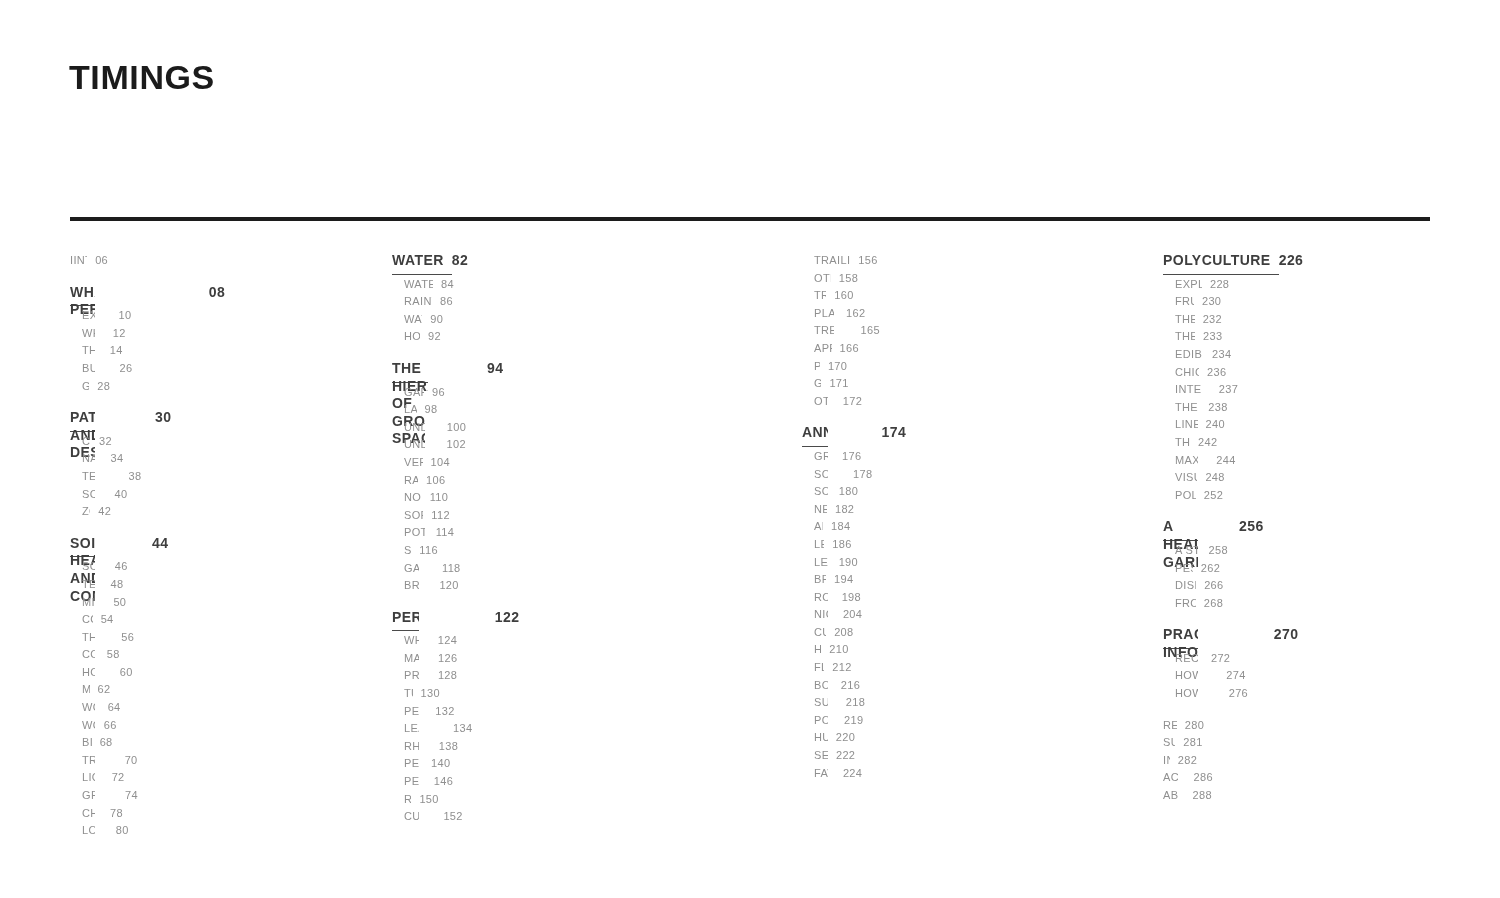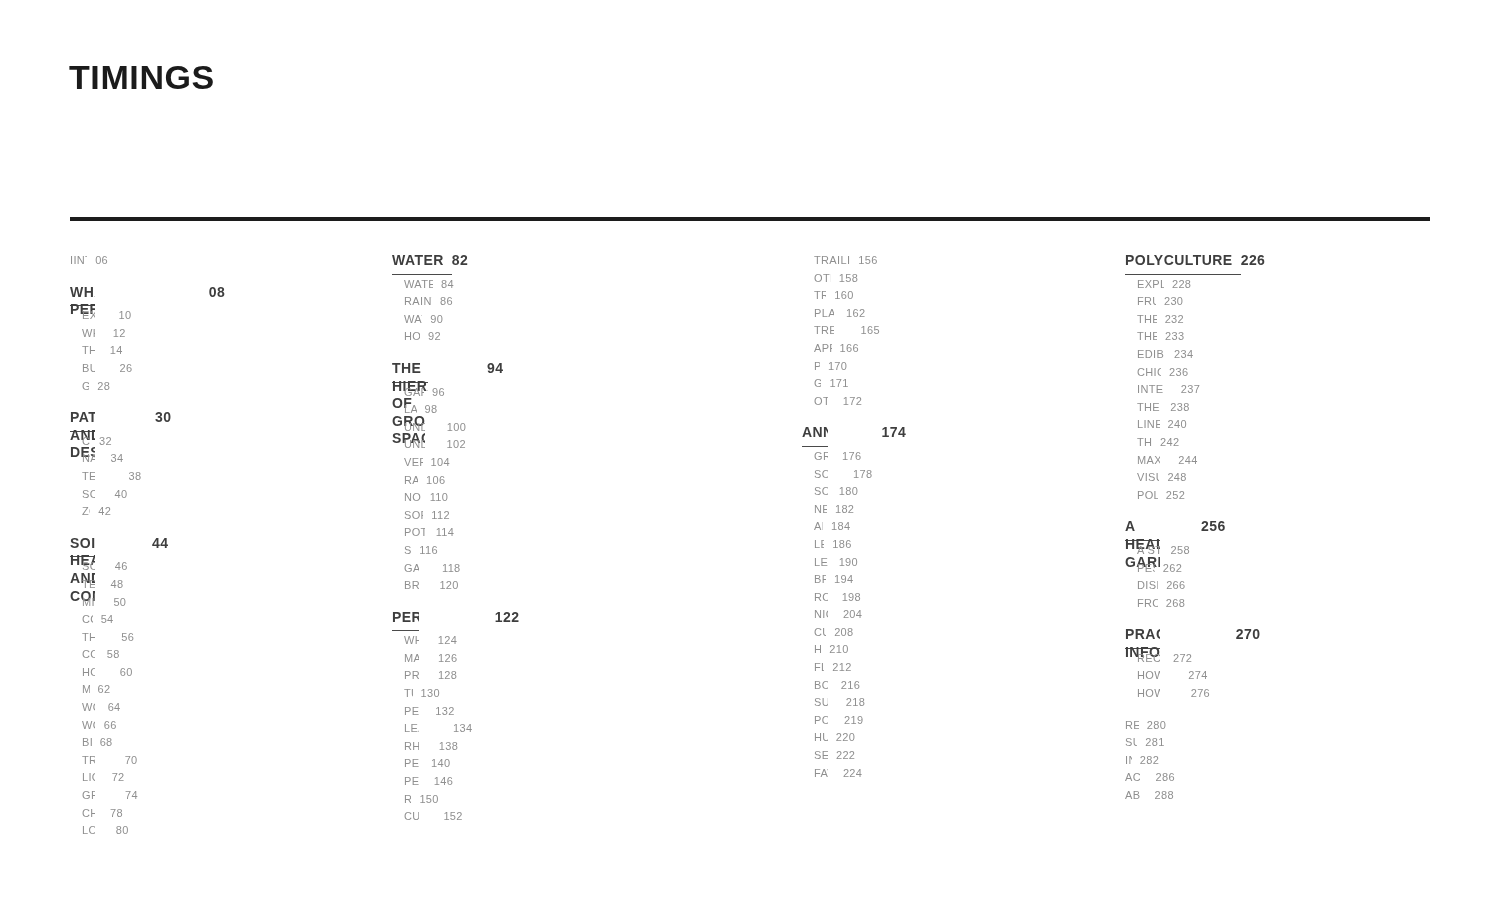--- a/index.html
+++ b/index.html
@@ -18,21 +18,21 @@
   }
   .title-rule {
     position: absolute; left: 70px; top: 217px;
     width: 1360px; height: 4px; background: #1c1c1c;
   }
 
   .toc-column { position: absolute; top: 252px; }
   .col-0 { left: 70px;   width: 305px; }
   .col-1 { left: 392px;  width: 303px; }
   .col-2 { left: 802px;  width: 303px; }
-  .col-3 { left: 1125px; width: 305px; }
+  .col-3 { left: 1163px; width: 305px; }
 
   .toc-block { margin-top: 14px; }
   .toc-column .toc-block:first-child { margin-top: 0; }
 
   .toc-header {
     display: flex; justify-content: space-between; align-items: baseline;
     height: 17.6px; line-height: 17.6px;
     font-size: 14px; font-weight: 700; letter-spacing: 0.45px;
     color: #3e3e3e;
     padding-bottom: 4px; border-bottom: 1.5px solid #4a4a4a;

